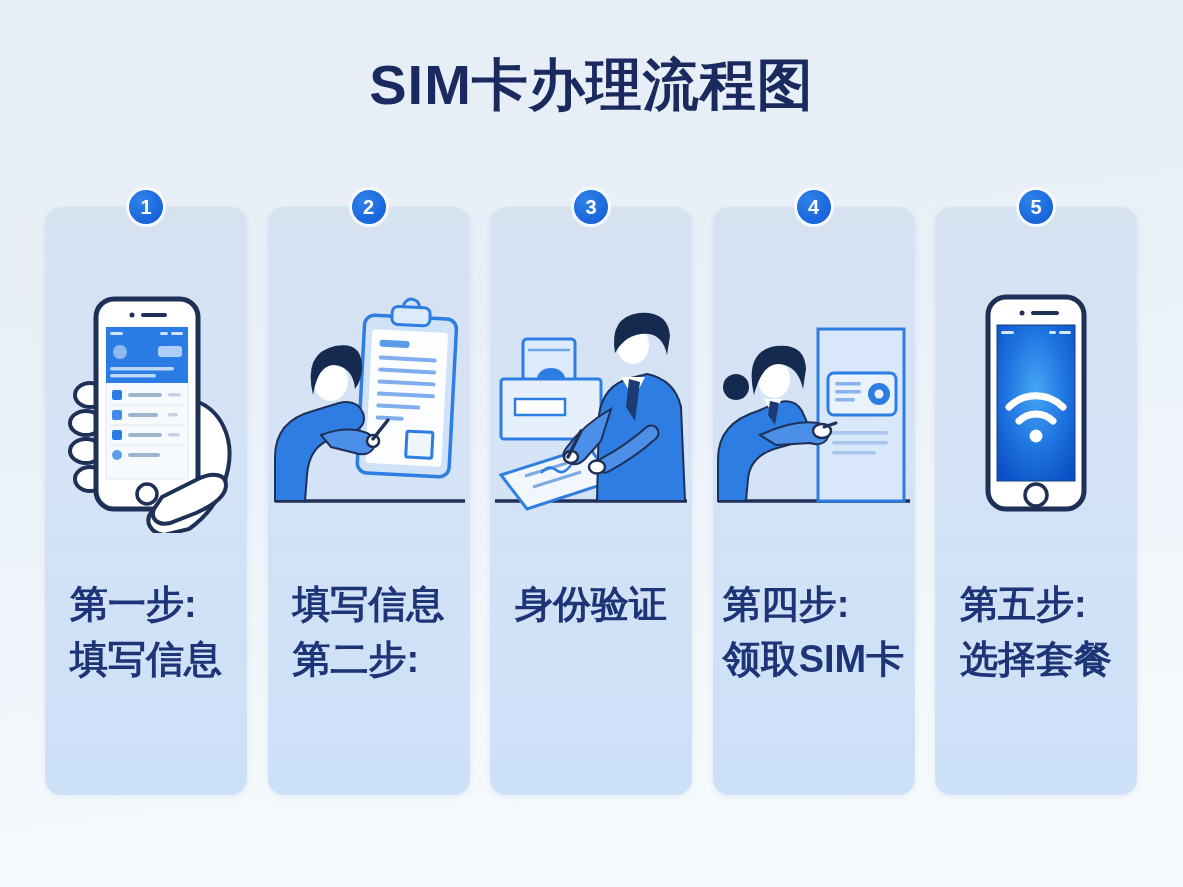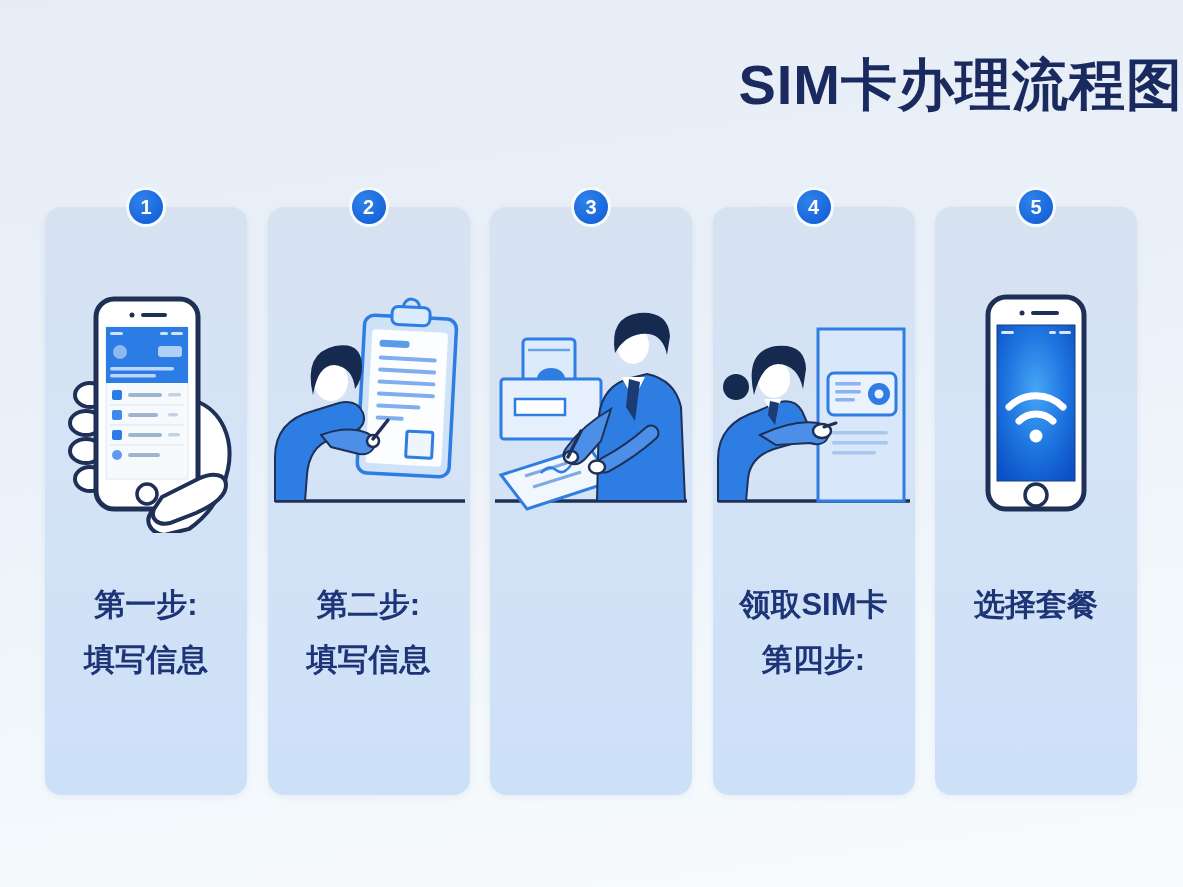--- a/index.html
+++ b/index.html
@@ -6,21 +6,21 @@
   html, body { margin: 0; padding: 0; }
   body {
     width: 1183px; height: 887px;
     overflow: hidden;
     font-family: "Liberation Sans", "DejaVu Sans", sans-serif;
     background: linear-gradient(172deg, #e7edf6 0%, #e9f0f8 38%, #f3f8fc 75%, #f7fbfd 100%);
     position: relative;
   }
   .page-title {
     position: absolute; top: 48px; left: 0; width: 100%;
-    margin: 0; text-align: right;
+    margin: 0; text-align: center;
     font-size: 56px; font-weight: bold; letter-spacing: 1px;
     color: var(--title-navy, #1b2a5e);
   }
   .cards {
     position: absolute; top: 207px; left: 45px; right: 46px;
     display: flex; justify-content: space-between;
   }
   .card {
     position: relative;
     width: 202px; height: 588px;
@@ -32,22 +32,22 @@
   .badge {
     position: absolute; top: -17px; left: 50%; transform: translateX(-50%);
     width: 34px; height: 34px; border-radius: 50%;
     background: radial-gradient(circle at 35% 30%, #2f82ea, var(--accent-blue, #0e5bd4));
     color: #fff; font-size: 20px; font-weight: bold;
     display: flex; align-items: center; justify-content: center;
     box-shadow: 0 0 0 3px rgba(248,251,254,0.92);
   }
   .illustration { margin-top: 76px; width: 200px; height: 250px; }
   .labels {
-    margin-top: 44px; text-align: center;
-    font-size: 31px; font-weight: bold; line-height: 55px;
+    margin-top: 44px; text-align: left;
+    font-size: 38px; font-weight: bold; line-height: 55px;
     color: var(--label-navy, #1d3577);
     white-space: nowrap;
   }
 </style>
 </head>
 <body>
 
 <div>
 
   <h1 class="page-title">SIM卡办理流程图</h1>
@@ -120,22 +120,22 @@
           <rect x="140" y="148" width="26" height="26" rx="2" fill="#eef5fd" stroke="#2e7de2" stroke-width="3"></rect>
         </g>
         <ellipse cx="62" cy="98" rx="17" ry="20" fill="#ffffff"></ellipse>
         <path d="M44 112 Q34 70 66 63 Q93 58 93 84 Q93 97 86 106 Q84 84 65 82 Q49 82 44 112 Z" fill="#152a4e"></path>
         <path d="M6 218 V174 Q6 138 44 128 L70 120 Q88 116 94 130 Q98 142 86 148 L62 156 Q40 164 38 192 L36 218 Z" fill="#2e7de2" stroke="#1f3057" stroke-width="2"></path>
         <path d="M52 152 Q78 142 98 150 Q110 156 104 166 Q98 174 86 170 L62 164 Z" fill="#4b8fe8" stroke="#1f3057" stroke-width="2"></path>
         <circle cx="104" cy="158" r="6" fill="#ffffff" stroke="#1f3057" stroke-width="2.5"></circle>
         <line x1="104" y1="156" x2="119" y2="137" stroke="#1f3057" stroke-width="3.5" stroke-linecap="round"></line>
       </svg>
       <div class="labels">
+        <div>填写信息</div>
         <div>第二步:</div>
-        <div>填写信息</div>
       </div>
     </div>
 
     <div class="card">
       <div class="badge">3</div>
       <svg class="illustration" viewBox="0 0 200 250">
         <line x1="4" y1="218" x2="196" y2="218" stroke="#1f3057" stroke-width="3.5"></line>
         <rect x="32" y="56" width="52" height="42" rx="4" fill="#dcebfb" stroke="#2e7de2" stroke-width="3"></rect>
         <line x1="37" y1="67" x2="79" y2="67" stroke="#6aa2ea" stroke-width="2.5"></line>
         <rect x="10" y="96" width="100" height="60" rx="3" fill="#e6f0fc" stroke="#2e7de2" stroke-width="3"></rect>
@@ -151,20 +151,21 @@
         <polygon points="130,94 154,94 143,116" fill="#ffffff"></polygon>
         <polygon points="138,96 149,99 144,138 135,124" fill="#1c3a74"></polygon>
         <path d="M160 150 Q140 168 114 182" fill="none" stroke="#1f3057" stroke-width="17" stroke-linecap="round"></path>
         <path d="M160 150 Q140 168 114 182" fill="none" stroke="#4b8fe8" stroke-width="13" stroke-linecap="round"></path>
         <ellipse cx="106" cy="184" rx="8" ry="6.5" fill="#ffffff" stroke="#1f3057" stroke-width="2.5"></ellipse>
         <path d="M120 126 Q92 142 76 164 Q68 174 78 180 Q86 184 94 176 L110 158 Z" fill="#4b8fe8" stroke="#1f3057" stroke-width="2"></path>
         <ellipse cx="80" cy="174" rx="7" ry="6" fill="#ffffff" stroke="#1f3057" stroke-width="2.5"></ellipse>
         <line x1="77" y1="174" x2="90" y2="148" stroke="#1f3057" stroke-width="3.5" stroke-linecap="round"></line>
       </svg>
       <div class="labels">
+        <div>身份验证</div>
       </div>
     </div>
 
     <div class="card">
       <div class="badge">4</div>
       <svg class="illustration" viewBox="0 0 200 250">
         <line x1="4" y1="218" x2="196" y2="218" stroke="#1f3057" stroke-width="3.5"></line>
         <rect x="104" y="46" width="86" height="172" fill="#d9e7fa" stroke="#2e7de2" stroke-width="3"></rect>
         <rect x="114" y="90" width="68" height="42" rx="6" fill="#eaf2fd" stroke="#2e7de2" stroke-width="3"></rect>
         <rect x="121" y="99" width="26" height="3.5" rx="1.7" fill="#8ab4ee"></rect>
@@ -179,22 +180,22 @@
         <ellipse cx="60" cy="96" rx="16" ry="19" fill="#ffffff"></ellipse>
         <path d="M40 112 Q30 68 62 63 Q91 60 92 86 L89 106 Q84 82 64 81 Q48 81 40 112 Z" fill="#152a4e"></path>
         <path d="M4 218 V176 Q4 140 44 128 L62 120 Q80 114 88 128 L96 146 Q98 156 88 158 L60 166 Q36 174 34 196 L32 218 Z" fill="#2e7de2" stroke="#1f3057" stroke-width="2"></path>
         <polygon points="50,116 68,116 59,132" fill="#ffffff"></polygon>
         <polygon points="56,118 65,120 61,142 54,132" fill="#1c3a74"></polygon>
         <path d="M46 152 Q80 136 104 140 Q118 144 114 154 Q110 164 96 160 L62 162 Z" fill="#4b8fe8" stroke="#1f3057" stroke-width="2"></path>
         <ellipse cx="108" cy="148" rx="9" ry="7" fill="#ffffff" stroke="#1f3057" stroke-width="2.5"></ellipse>
         <line x1="110" y1="144" x2="122" y2="140" stroke="#1f3057" stroke-width="3" stroke-linecap="round"></line>
       </svg>
       <div class="labels">
+        <div>第四步:</div>
         <div>领取SIM卡</div>
-        <div>第四步:</div>
       </div>
     </div>
 
     <div class="card">
       <div class="badge">5</div>
       <svg class="illustration" viewBox="0 0 200 250">
         <defs>
           <radialGradient id="g5" cx="50%" cy="42%" r="70%">
             <stop offset="0%" stop-color="#46a6f4"></stop>
             <stop offset="55%" stop-color="#1e74e0"></stop>
@@ -209,18 +210,19 @@
         <rect x="113" y="48" width="7" height="3" rx="1.5" fill="#d6e8fb"></rect>
         <rect x="123" y="48" width="12" height="3" rx="1.5" fill="#d6e8fb"></rect>
         <g stroke="#ffffff" stroke-width="7" fill="none" stroke-linecap="round">
           <path d="M73 124 a38 38 0 0 1 54 0"></path>
           <path d="M83 138 a24 24 0 0 1 34 0"></path>
         </g>
         <circle cx="100" cy="153" r="6.5" fill="#ffffff"></circle>
         <circle cx="100" cy="212" r="11" fill="#ffffff" stroke="#1f3057" stroke-width="3.5"></circle>
       </svg>
       <div class="labels">
+        <div>第五步:</div>
         <div>选择套餐</div>
       </div>
     </div>
 
   </div>
 </div>
 
 </body></html>

